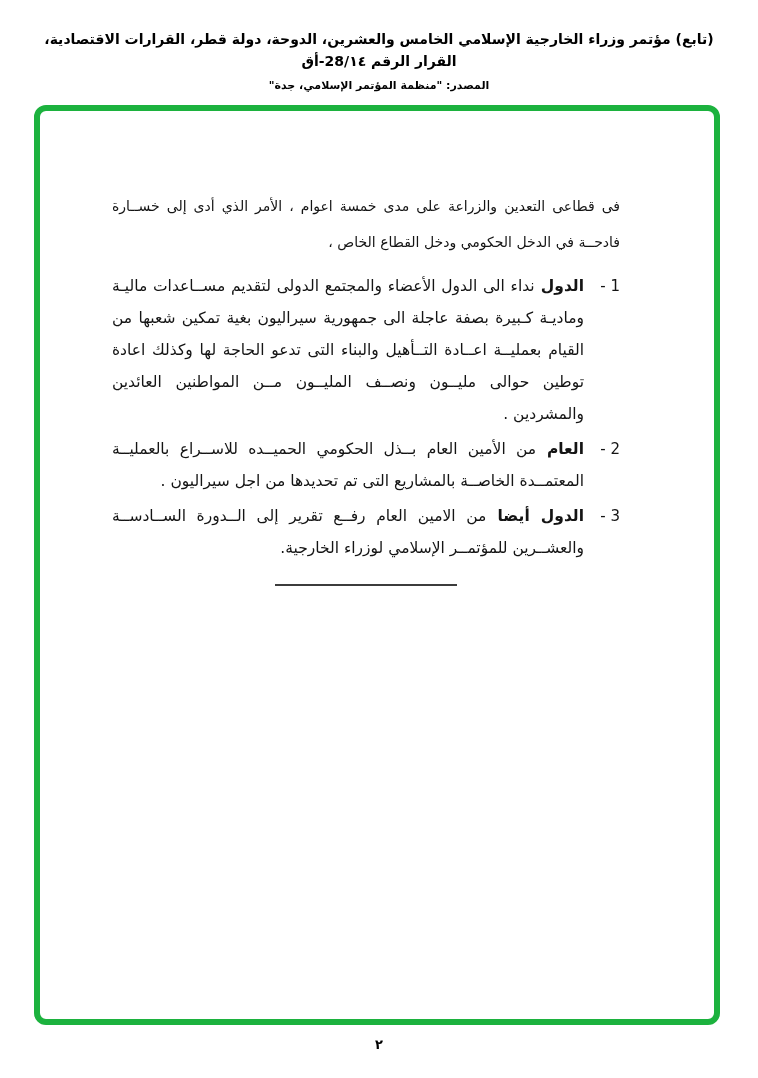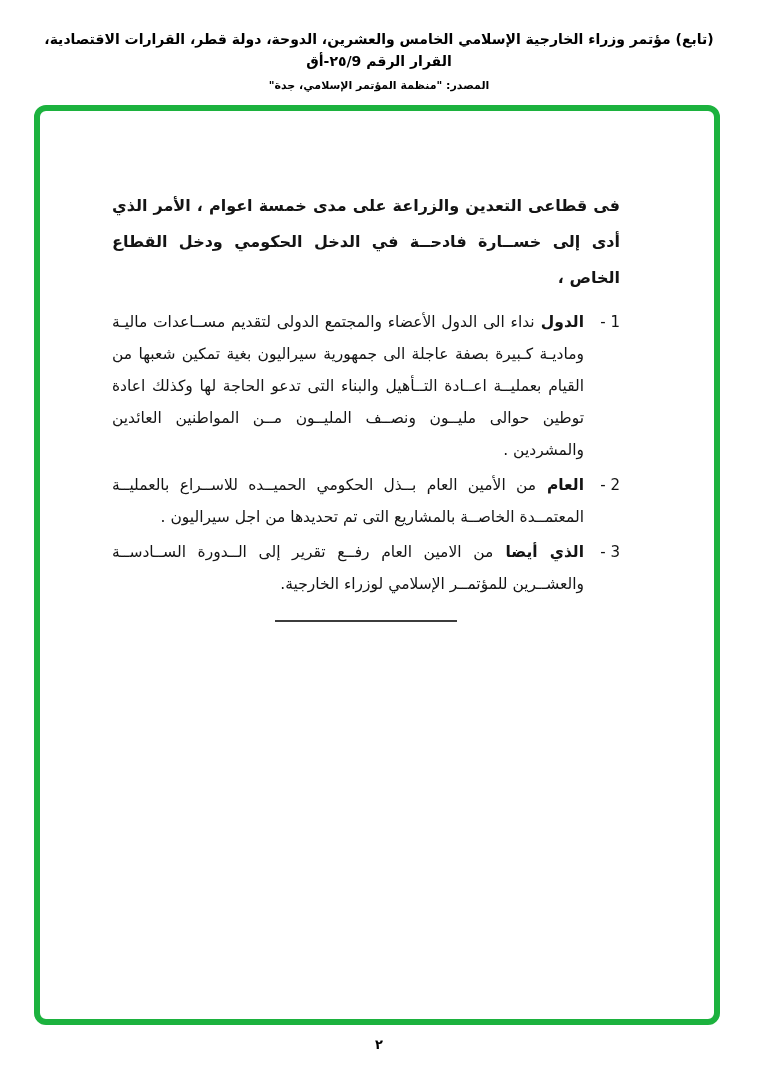--- a/index.html
+++ b/index.html
@@ -48,23 +48,22 @@
   .content {
     position: absolute;
     top: 188px;
     left: 112px;
     width: 508px;
     direction: rtl;
     text-align: justify;
   }
   .intro {
     margin: 0 0 10px 0;
-    font-size: 16px;
+    font-size: 14px;
     line-height: 36px;
-    font-weight: bold;
   }
   .item {
     display: flex;
     direction: rtl;
     margin: 0 0 3px 0;
   }
   .item-num {
     flex: 0 0 36px;
     font-size: 15px;
     line-height: 32px;
@@ -99,21 +98,21 @@
     font-weight: bold;
     color: #000;
   }
 </style>
 </head>
 <body>
 
 <div class="page">
 
   <header class="doc-header">
-    <div class="header-line1">(تابع) مؤتمر وزراء الخارجية الإسلامي الخامس والعشرين، الدوحة، دولة قطر، القرارات الاقتصادية، القرار الرقم ٢٥/9-أق</div>
+    <div class="header-line1">(تابع) مؤتمر وزراء الخارجية الإسلامي الخامس والعشرين، الدوحة، دولة قطر، القرارات الاقتصادية، القرار الرقم 28/١٤-أق</div>
     <div class="header-line2">المصدر:  "منظمة المؤتمر الإسلامي، جدة"</div>
   </header>
 
   <div class="green-frame"></div>
 
   <main class="content">
 
     <p class="intro">فى قطاعى التعدين والزراعة على مدى خمسة اعوام ، الأمر الذي أدى إلى  خســارة فادحــة في الدخل الحكومي ودخل القطاع الخاص ،</p>
 
     <div class="item">
@@ -121,21 +120,21 @@
       <p class="item-text"><b class="item-lead">الدول </b><span>نداء الى الدول الأعضاء والمجتمع الدولى لتقديم مســاعدات ماليـة وماديـة كـبيرة بصفة عاجلة الى جمهورية سيراليون بغية تمكين شعبها من القيام بعمليــة اعــادة التــأهيل والبناء التى تدعو الحاجة لها وكذلك اعادة توطين حوالى مليــون ونصــف المليــون مــن المواطنين العائدين والمشردين .</span></p>
     </div>
 
     <div class="item">
       <span class="item-num">2 -</span>
       <p class="item-text"><b class="item-lead">العام </b><span>من الأمين العام  بــذل الحكومي الحميــده للاســراع بالعمليــة المعتمــدة الخاصــة بالمشاريع التى تم تحديدها من اجل سيراليون .</span></p>
     </div>
 
     <div class="item">
       <span class="item-num">3 -</span>
-      <p class="item-text"><b class="item-lead">الذي أيضا </b><span>من الامين العام رفــع تقرير إلى الــدورة الســادســة والعشــرين للمؤتمــر الإسلامي لوزراء الخارجية.</span></p>
+      <p class="item-text"><b class="item-lead">الدول أيضا </b><span>من الامين العام رفــع تقرير إلى الــدورة الســادســة والعشــرين للمؤتمــر الإسلامي لوزراء الخارجية.</span></p>
     </div>
 
     <div class="divider"></div>
 
   </main>
 
   <footer class="page-footer">
     <span class="page-number">٢</span>
   </footer>
 

